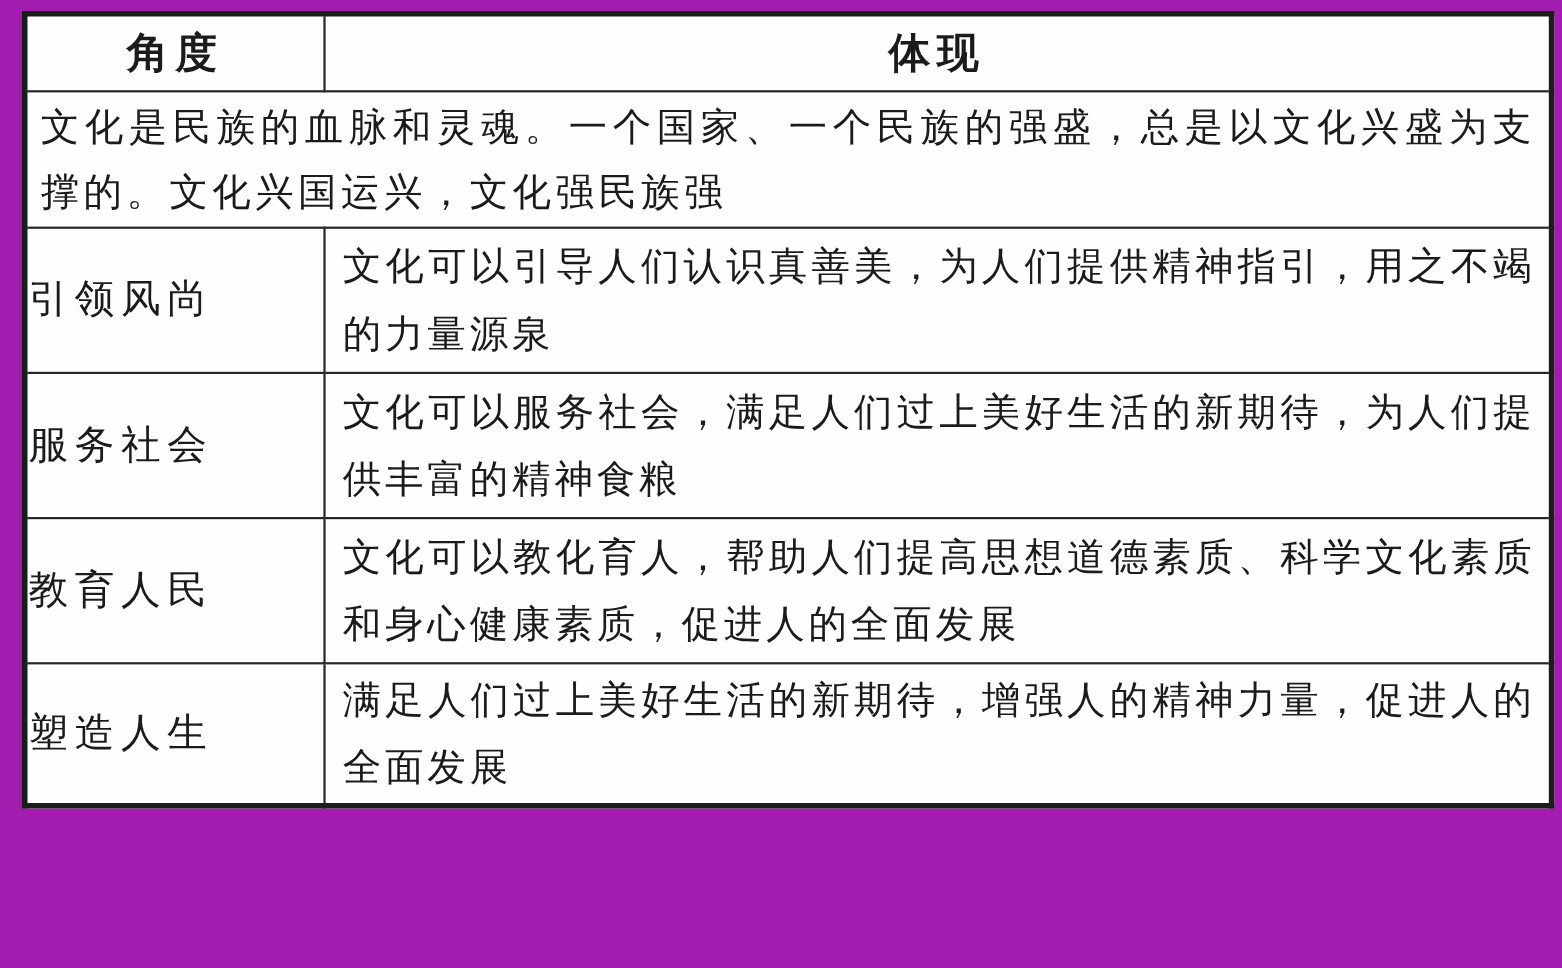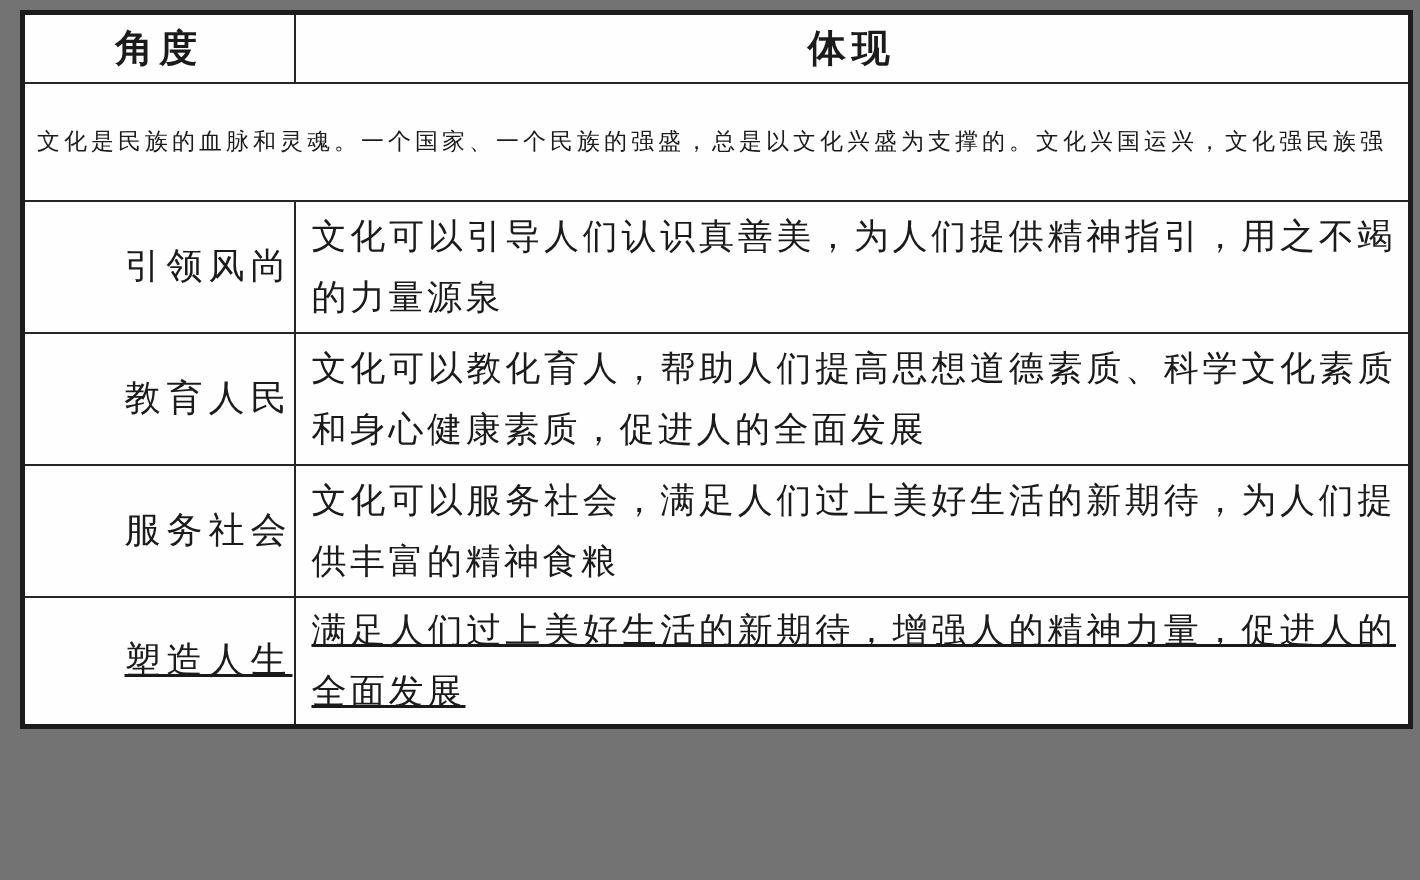--- a/index.html
+++ b/index.html
@@ -9,21 +9,21 @@
     height: 880px;
     background: #ffffff;
     overflow: hidden;
     font-family: "Liberation Serif", "DejaVu Serif", serif;
     color: #1a1a1a;
   }
   .page {
     position: relative;
     width: 1420px;
     height: 880px;
-    background: #737373;
+    background: #a21caf;
   }
   table.tbl {
     position: absolute;
     left: 20px;
     top: 10px;
     width: 1388px;
     border-collapse: collapse;
     table-layout: fixed;
     background: #fefefe;
     border: 5px solid #1c1c1c;
@@ -32,43 +32,43 @@
     border: 2px solid #262626;
     vertical-align: middle;
     overflow: hidden;
   }
   col.c1 { width: 272px; }
   col.c2 { width: 1116px; }
 
   tr.header-row { height: 70px; }
   tr.intro-row  { height: 118px; }
   tr.data-row   { height: 132px; }
-  tr.data-row-last { height: 125px; text-decoration: underline; }
+  tr.data-row-last { height: 125px; }
 
   th.head-cell {
     font-family: "Liberation Sans", "DejaVu Sans", sans-serif;
     font-weight: bold;
     font-size: 38px;
     letter-spacing: 6px;
     text-align: center;
     color: #1b1b1b;
   }
   td.intro-cell {
-    font-size: 23px;
+    font-size: 35px;
     line-height: 59px;
     letter-spacing: 4px;
     padding: 2px 12px 2px 12px;
     text-align: justify;
     color: #1b1b1b;
     margin-top: 13px;
   }
   td.angle-cell {
     font-size: 36px;
     letter-spacing: 6px;
-    text-align: right;
+    text-align: left;
     color: #1b1b1b;
   }
   td.text-cell {
     font-size: 35px;
     line-height: 61px;
     letter-spacing: 3.5px;
     padding: 2px 12px 2px 16px;
     text-align: justify;
     color: #1b1b1b;
   }
@@ -88,26 +88,26 @@
         <th class="head-cell">体现</th>
       </tr>
       <tr class="intro-row">
         <td class="intro-cell" colspan="2">文化是民族的血脉和灵魂。一个国家、一个民族的强盛，总是以文化兴盛为支撑的。文化兴国运兴，文化强民族强</td>
       </tr>
       <tr class="data-row">
         <td class="angle-cell">引领风尚</td>
         <td class="text-cell">文化可以引导人们认识真善美，为人们提供精神指引，用之不竭的力量源泉</td>
       </tr>
       <tr class="data-row">
+        <td class="angle-cell">服务社会</td>
+        <td class="text-cell">文化可以服务社会，满足人们过上美好生活的新期待，为人们提供丰富的精神食粮</td>
+      </tr>
+      <tr class="data-row">
         <td class="angle-cell">教育人民</td>
         <td class="text-cell">文化可以教化育人，帮助人们提高思想道德素质、科学文化素质和身心健康素质，促进人的全面发展</td>
-      </tr>
-      <tr class="data-row">
-        <td class="angle-cell">服务社会</td>
-        <td class="text-cell">文化可以服务社会，满足人们过上美好生活的新期待，为人们提供丰富的精神食粮</td>
       </tr>
       <tr class="data-row data-row-last">
         <td class="angle-cell">塑造人生</td>
         <td class="text-cell">满足人们过上美好生活的新期待，增强人的精神力量，促进人的全面发展</td>
       </tr>
     </tbody>
   </table>
 </div>
 
 </body></html>

